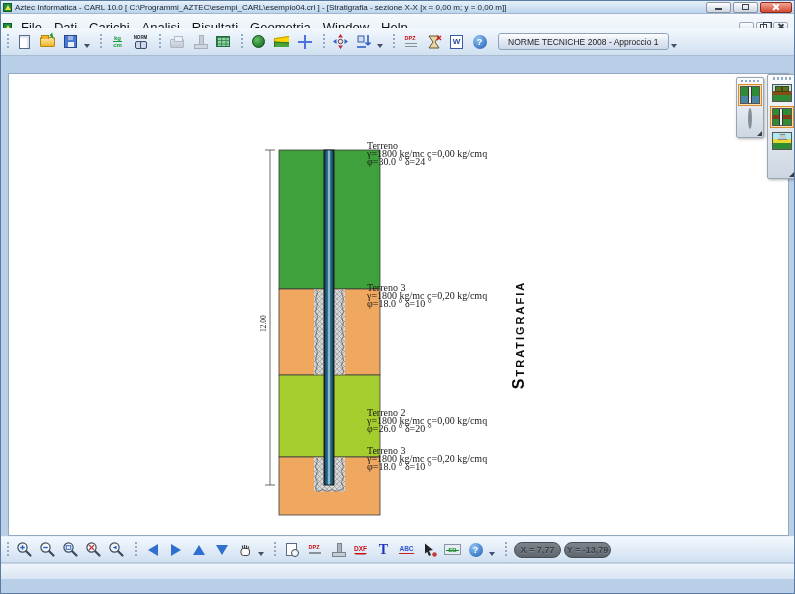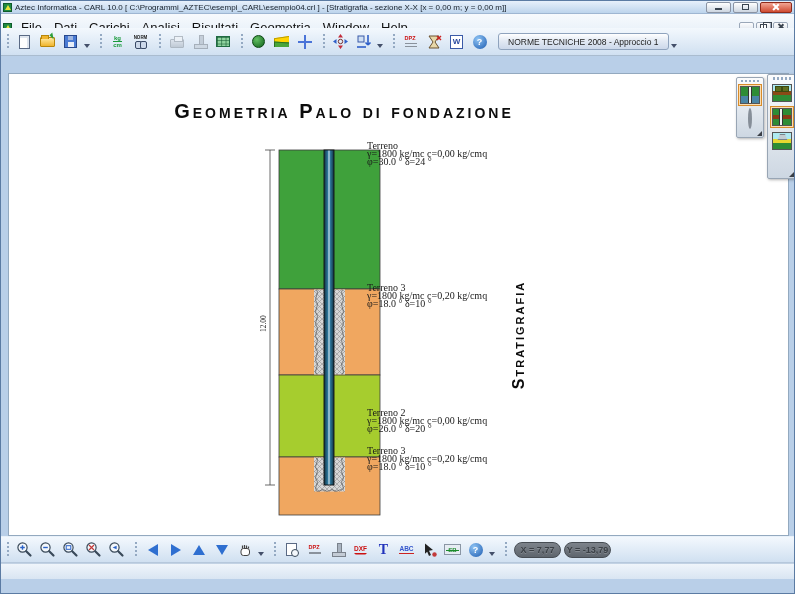--- a/index.html
+++ b/index.html
@@ -310,21 +310,20 @@
       <span class="tbtn">
           <span class="i-help">?</span>
         </span>
     </div>
     <div class="norme-btn">NORME TECNICHE 2008 - Approccio 1</div>
     <span class="dd"></span>
   </div>
 
 
   <div class="canvas">
-    <div class="draw-title">Geometria Palo di fondazione</div>
 
     <svg style="position:absolute;left:233px;top:70px;" width="150" height="380" viewBox="0 0 150 380">
       <defs>
         <pattern id="hatch" width="5" height="5" patternUnits="userSpaceOnUse">
           <rect width="5" height="5" fill="#d7d7d7"></rect>
           <path d="M0,0 L5,5 M5,0 L0,5" stroke="#8f8f8f" stroke-width="0.6"></path>
         </pattern>
         <linearGradient id="pileg" x1="0" y1="0" x2="1" y2="0">
           <stop offset="0" stop-color="#10303f"></stop>
           <stop offset="0.35" stop-color="#2c7396"></stop>

